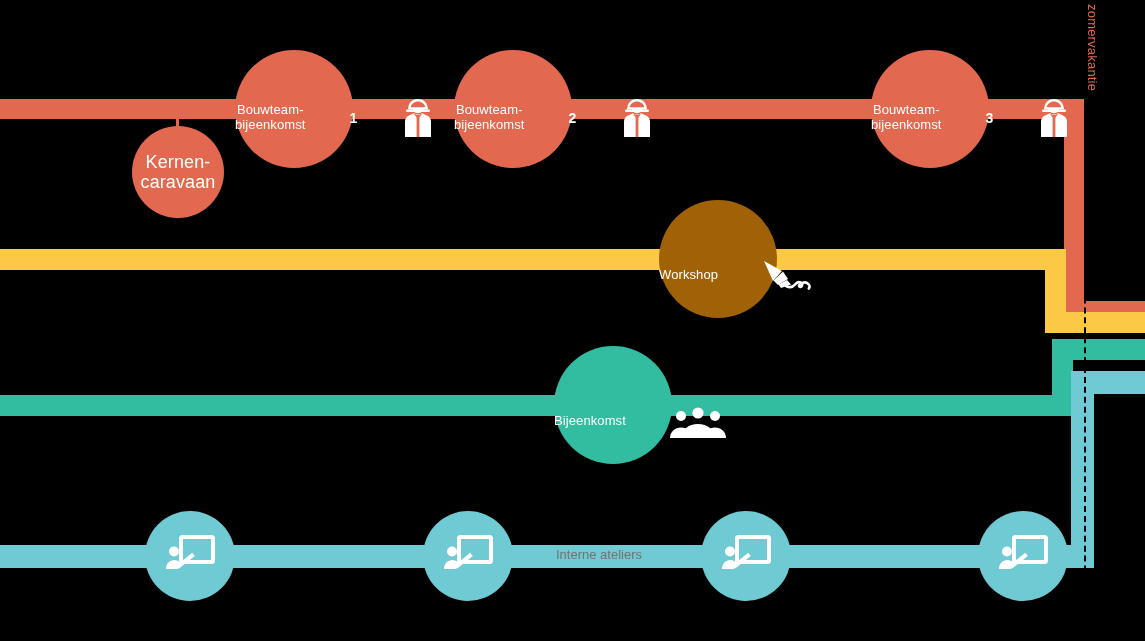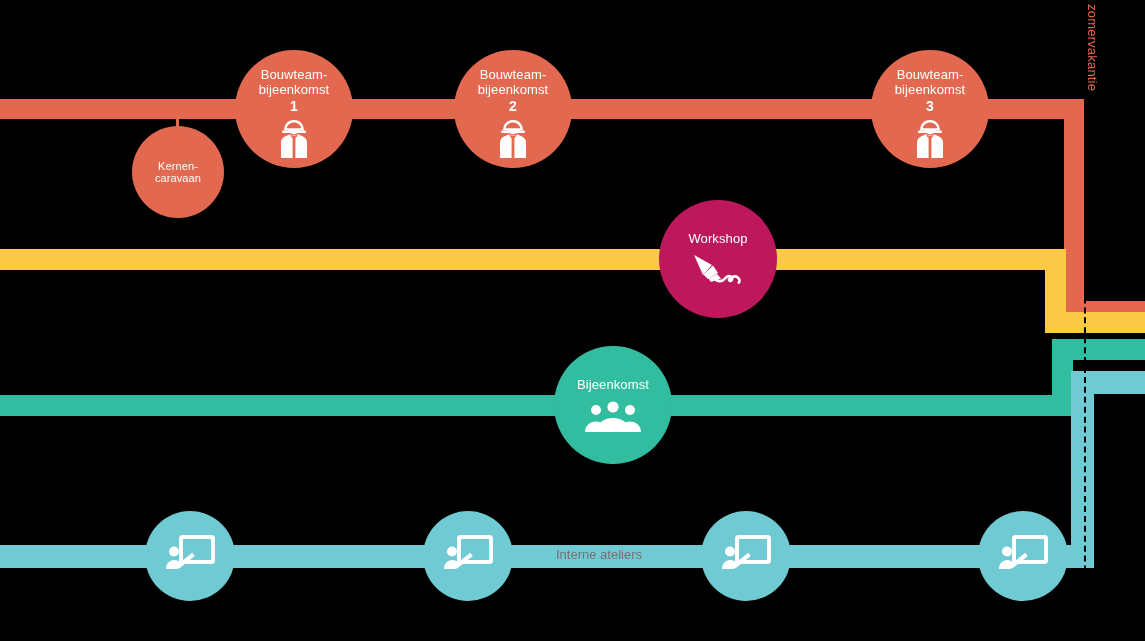--- a/index.html
+++ b/index.html
@@ -19,25 +19,26 @@
   
   .track {
     position: absolute;
   }
 
   
   .node {
     position: absolute;
     border-radius: 50%;
     display: flex;
-    flex-direction: column;
+    flex-direction: row;
     align-items: center;
     justify-content: flex-start;
     box-sizing: border-box;
     color: #ffffff;
+    gap: 44px;
   }
   .node-label {
     text-align: center;
     line-height: 1.12;
     color: #ffffff;
     white-space: pre-line;
     letter-spacing: .1px;
   }
   .node-num {
     font-weight: bold;
@@ -61,25 +62,25 @@
   }
   .node-bouwteam .node-label { font-size: 13px; }
   .node-bouwteam .node-num  { font-size: 14px; margin-top: 1px; }
 
   .node-kernen {
     width: 92px;
     height: 92px;
     justify-content: center;
     z-index: 5;
   }
-  .node-kernen .node-label { font-size: 11px; }
+  .node-kernen .node-label { font-size: 18px; }
 
   
   .node-yellow {
-    background: #be185d;
+    background: #a16207;
     width: 118px;
     height: 118px;
     padding-top: 32px;
     z-index: 6;
   }
   .node-yellow .node-label { font-size: 13px; }
 
   
   .node-teal {
     background: #32BCA0;

